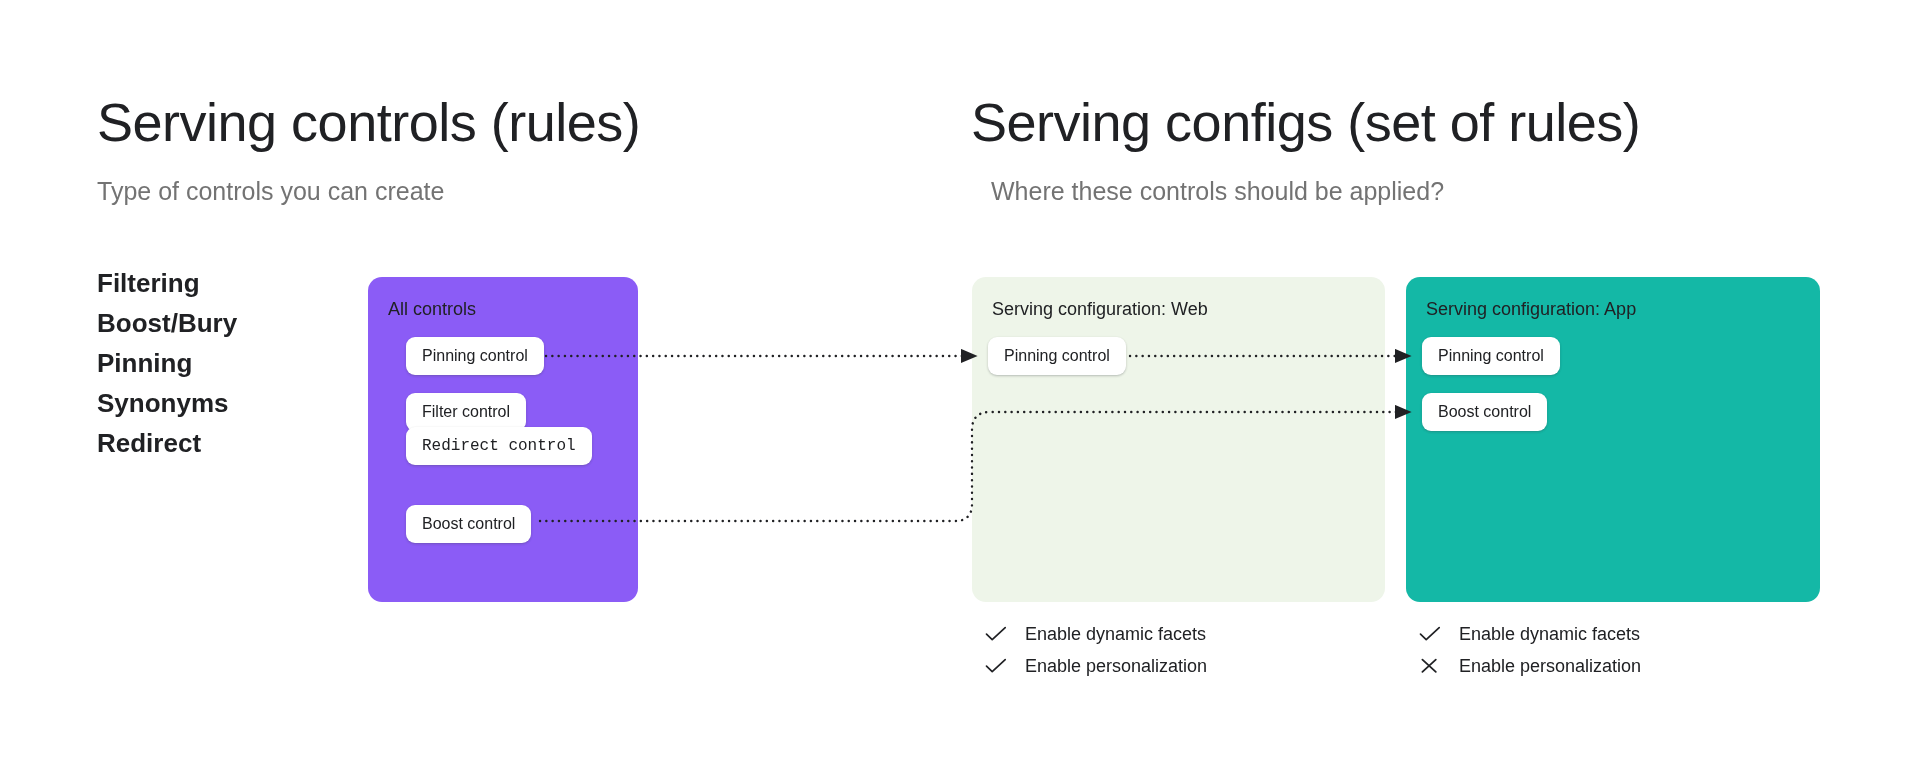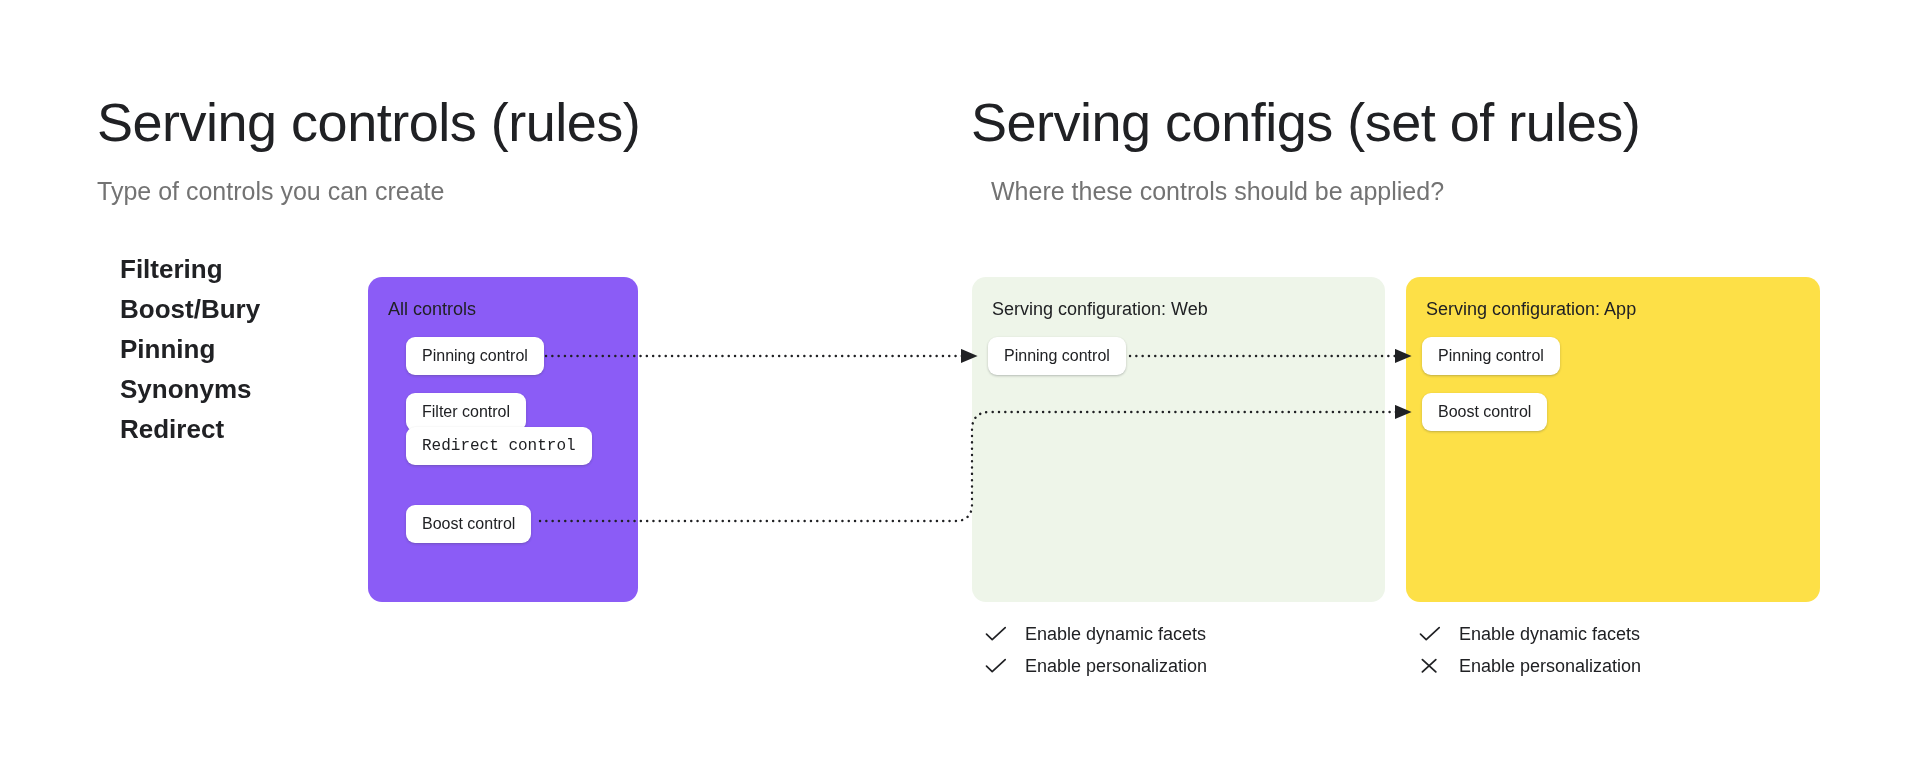--- a/index.html
+++ b/index.html
@@ -37,23 +37,22 @@
   }
   #left-title  { left: 97px;  top: 93px; }
   #left-sub    { left: 97px;  top: 176px; }
   #right-title { left: 971px; top: 93px; }
   #right-sub   { left: 971px; top: 176px; margin-left: 20px; }
 
   
   #control-type-list {
     position: absolute;
     left: 97px;
-    top: 249px;
+    top: 263px;
     width: 260px;
-    margin-left: 23px;
   }
   #control-type-list .ct-item {
     font-size: 26px;
     font-weight: 600;
     color: #202124;
     line-height: 40px;
     height: 40px;
     white-space: nowrap;
   }
 
@@ -67,21 +66,21 @@
     position: absolute;
     top: 22px;
     left: 20px;
     font-size: 18px;
     font-weight: 400;
     color: #202124;
     white-space: nowrap;
   }
   #panel-all   { left: 368px;  top: 277px; width: 270px;  height: 325px; background: #8b5cf6; }
   #panel-web   { left: 972px;  top: 277px; width: 413px;  height: 325px; background: #eef5e9; }
-  #panel-app   { left: 1406px; top: 277px; width: 414px;  height: 325px; background: #fde047; }
+  #panel-app   { left: 1406px; top: 277px; width: 414px;  height: 325px; background: #14b8a6; }
 
   
   .chip {
     position: absolute;
     height: 38px;
     display: flex;
     align-items: center;
     padding: 0 16px;
     background: #ffffff;
     border-radius: 9px;

